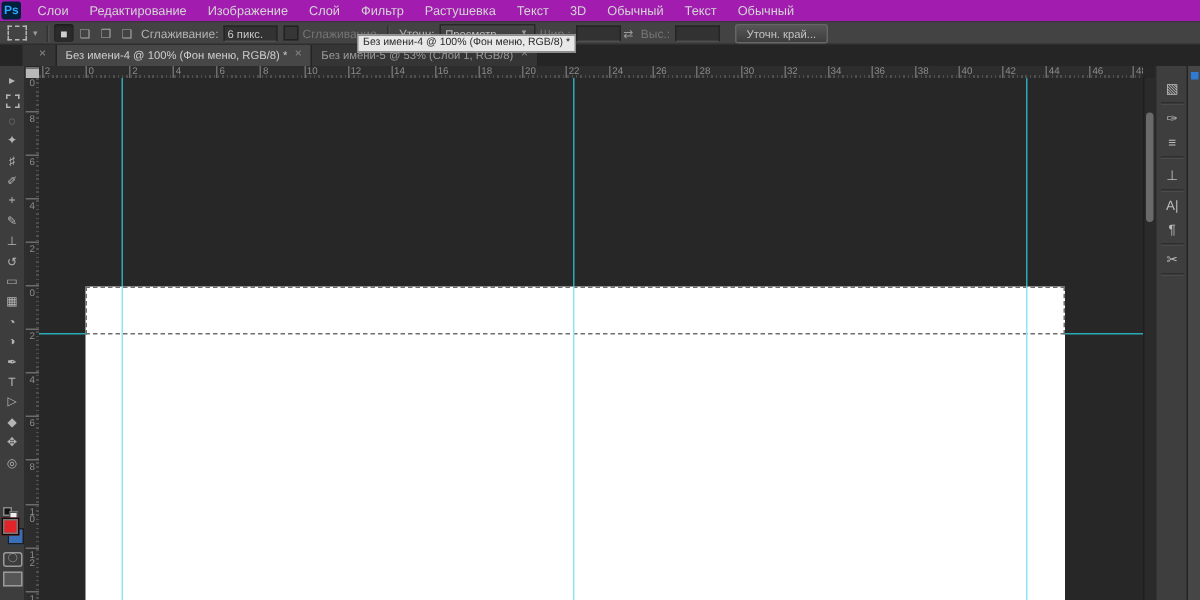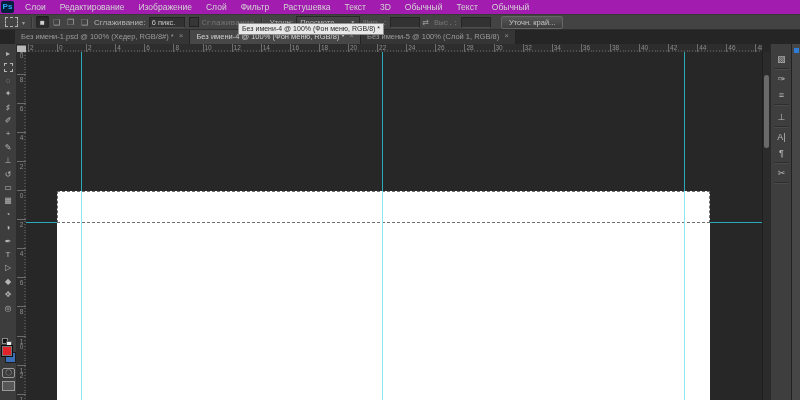--- a/index.html
+++ b/index.html
@@ -17,21 +17,21 @@
   
   #optionsbar{left:0;top:15px;width:800px;height:14px;background:#434343;
               border-bottom:1px solid #2e2e2e;display:flex;align-items:center;z-index:5;}
   .ob-sep{width:1px;height:11px;background:#333;margin:0 4px;box-shadow:1px 0 0 #4f4f4f;}
   #tool-preset{width:11px;height:8px;border:1px dashed #b5b5b5;margin:0 2px 0 5px;}
   .caret{color:#9a9a9a;font-size:6px;margin:0 2px;}
   .mode-btn{width:13px;height:12px;display:flex;align-items:center;justify-content:center;
             color:#a8a8a8;font-size:8px;border-radius:2px;}
   .mode-btn.pressed{background:#2b2b2b;box-shadow:inset 0 1px 2px #1a1a1a;color:#cfcfcf;}
   .ob-label{color:#b3b3b3;font-size:8px;margin:0 3px;white-space:nowrap;}
-  .ob-label.dim{color:#757575;font-family:Liberation Mono, monospace;}
+  .ob-label.dim{color:#757575;}
   .ob-input{background:#323232;border:1px solid #252525;border-bottom-color:#4e4e4e;
             color:#c8c8c8;font-size:7.5px;height:9px;line-height:9px;padding:0 2px;}
   .ob-check{width:8px;height:8px;background:#363636;border:1px solid #222;margin-left:4px;}
   #style-select{background:linear-gradient(#474747,#3a3a3a);border:1px solid #282828;
             color:#bdbdbd;font-size:7.5px;height:11px;line-height:11px;padding:0 3px;
             width:56px;display:flex;justify-content:space-between;align-items:center;}
   #swap-icon{color:#9a9a9a;font-size:8px;margin:0 2px;}
   #refine-btn{background:linear-gradient(#565656,#3e3e3e);border:1px solid #666;
             border-radius:2px;color:#c3c3c3;font-size:7.5px;height:11px;line-height:11px;
             padding:0 7px;margin-left:10px;white-space:nowrap;}
@@ -139,29 +139,28 @@
   <span id="swap-icon">⇄</span>
   <span class="ob-label dim">Выс.:</span>
   <span class="ob-input" style="width:24px;"></span>
   <span id="refine-btn">Уточн. край...</span>
 </div>
 
 <div id="tooltip" class="abs">Без имени-4 @ 100% (Фон меню, RGB/8) *</div>
 
 <div id="tabbar" class="abs">
     <div class="doc-tab">
-      <span>Без имени-1.psd @ 100% (Хедер, RGB/8#) *</span>
       <span class="tab-close">×</span>
     </div>
     <div class="doc-tab active">
       <span>Без имени-4 @ 100% (Фон меню, RGB/8) *</span>
       <span class="tab-close">×</span>
     </div>
     <div class="doc-tab">
-      <span>Без имени-5 @ 100% (Слой 1, RGB/8)</span>
+      <span>Без имени-5 @ 53% (Слой 1, RGB/8)</span>
       <span class="tab-close">×</span>
     </div>
   </div>
 
 <div id="ruler-corner" class="abs"></div>
 <div id="hruler" class="abs">
     <div class="ticks"></div>
     <div class="hlabel" style="left: 1.9px;">2</div>
     <div class="hlabel" style="left: 31px;">0</div>
     <div class="hlabel" style="left: 60.1px;">2</div>

